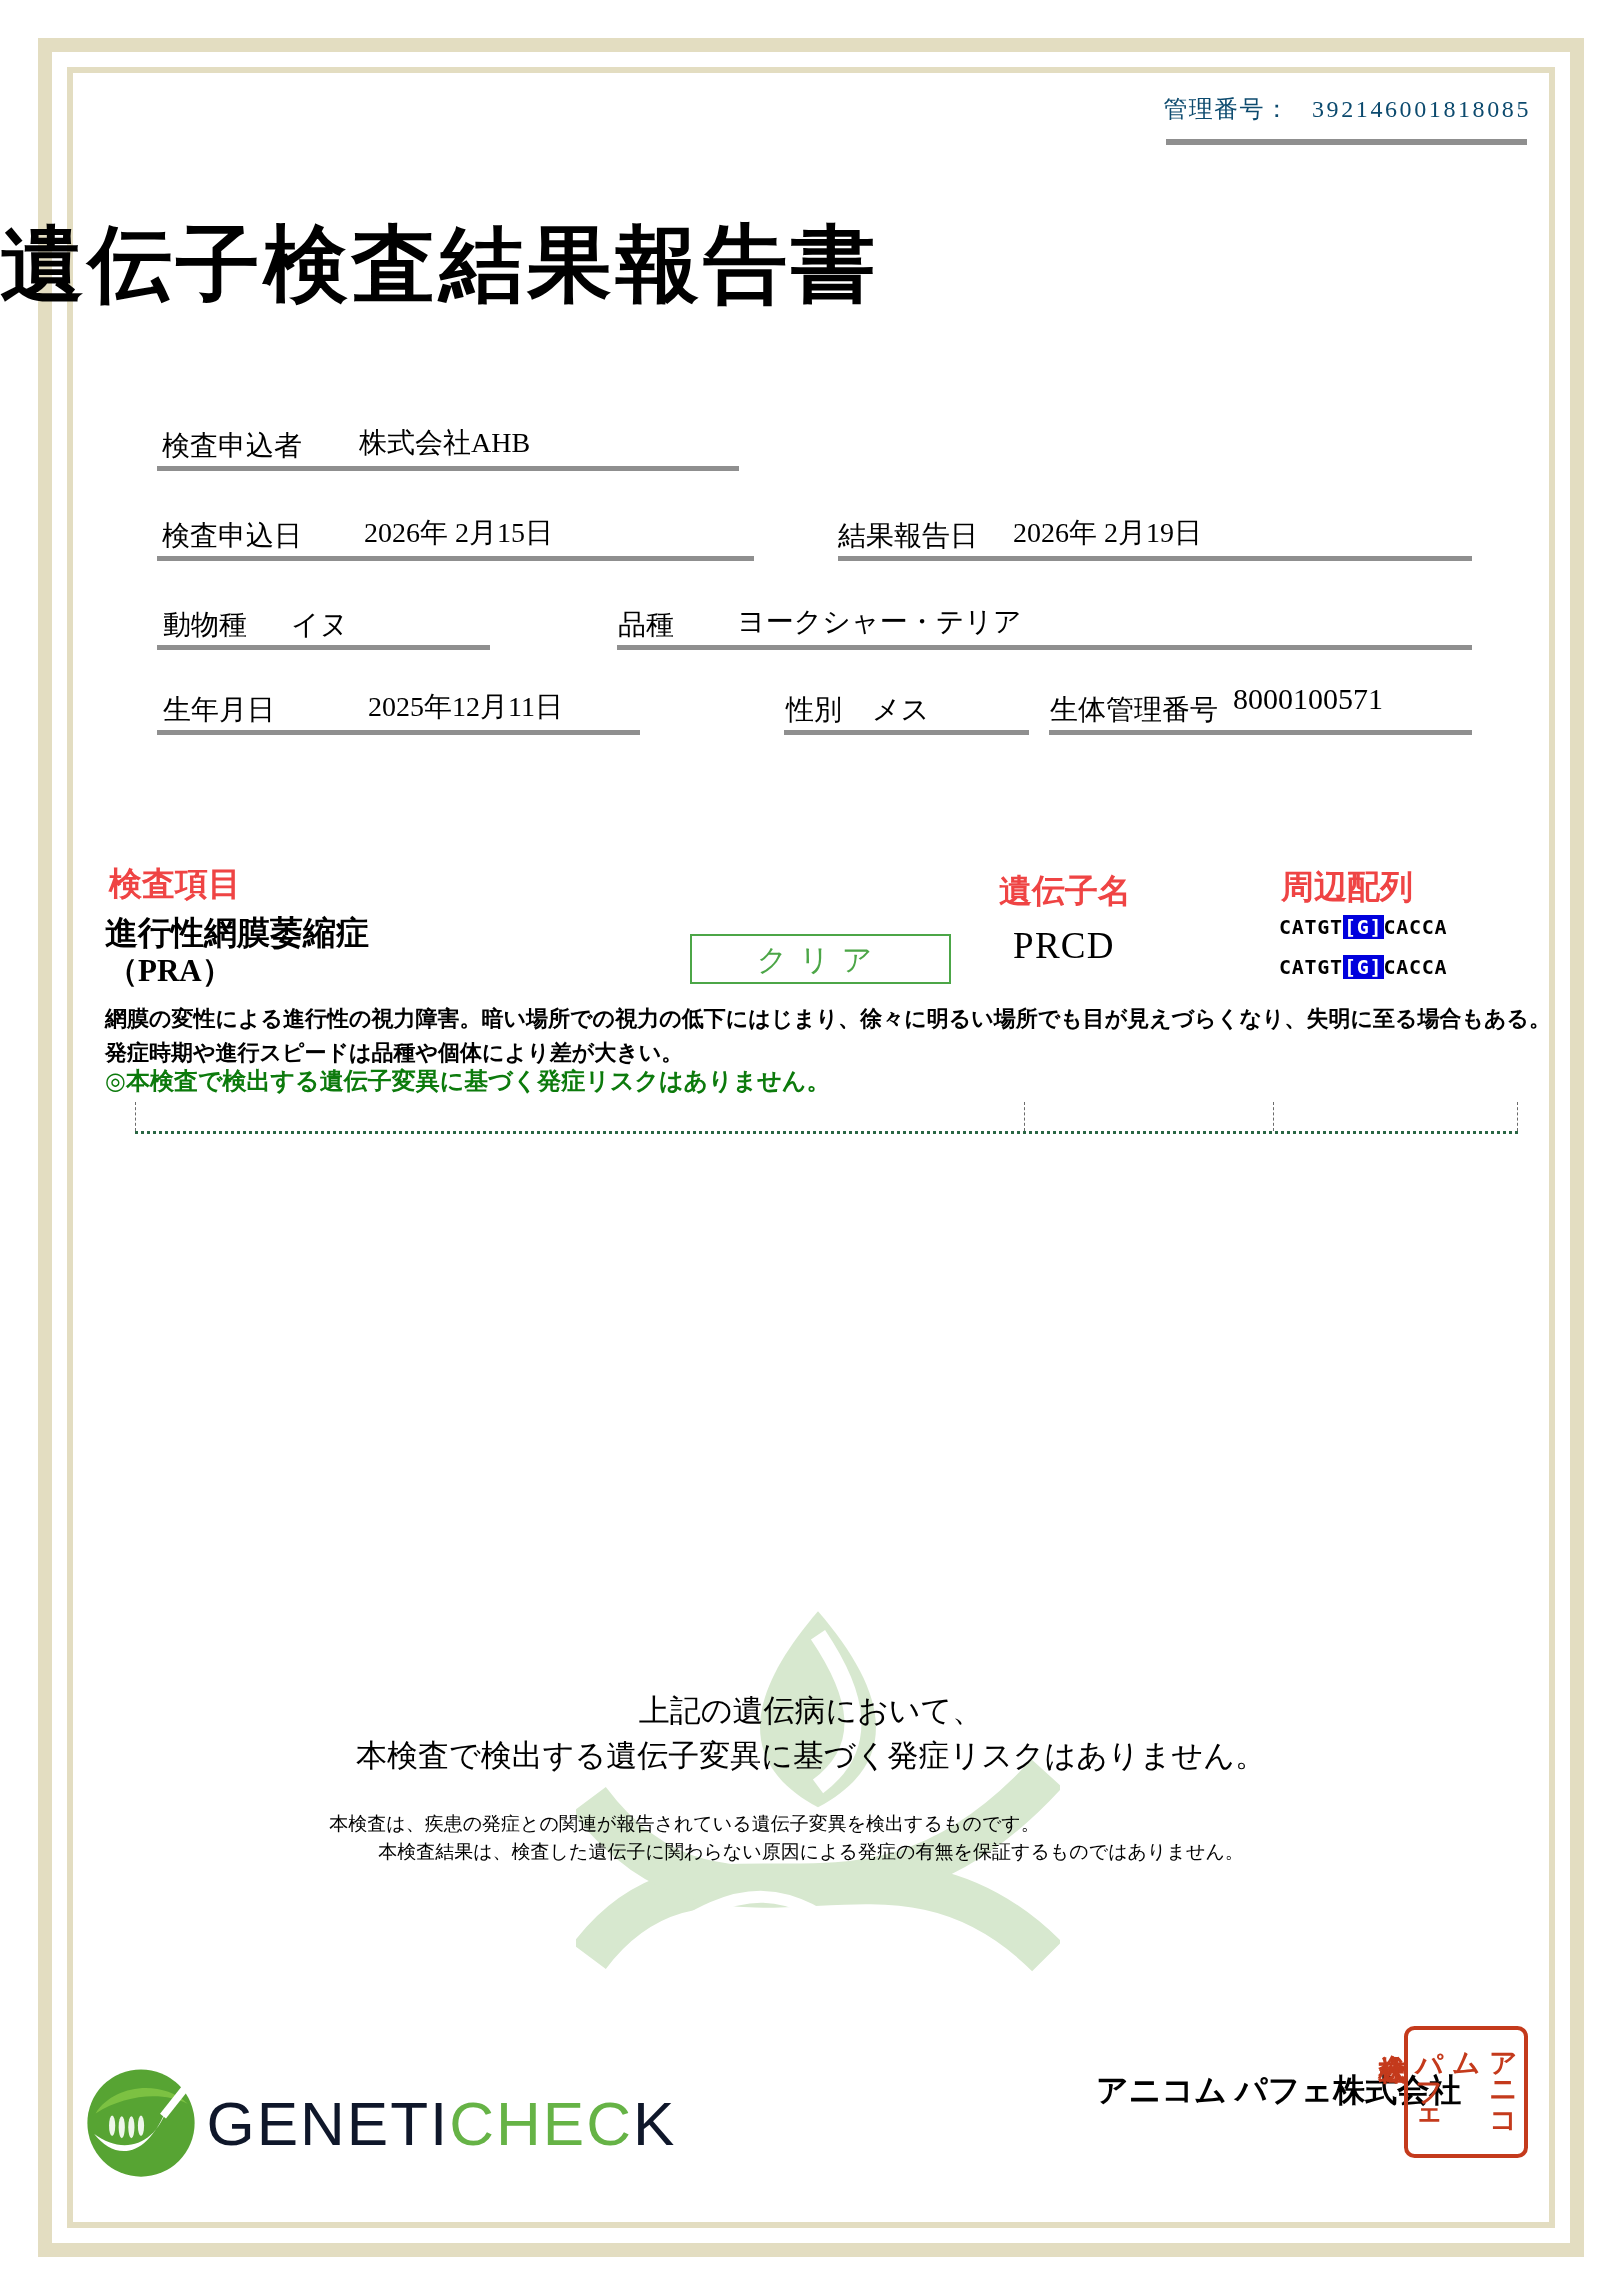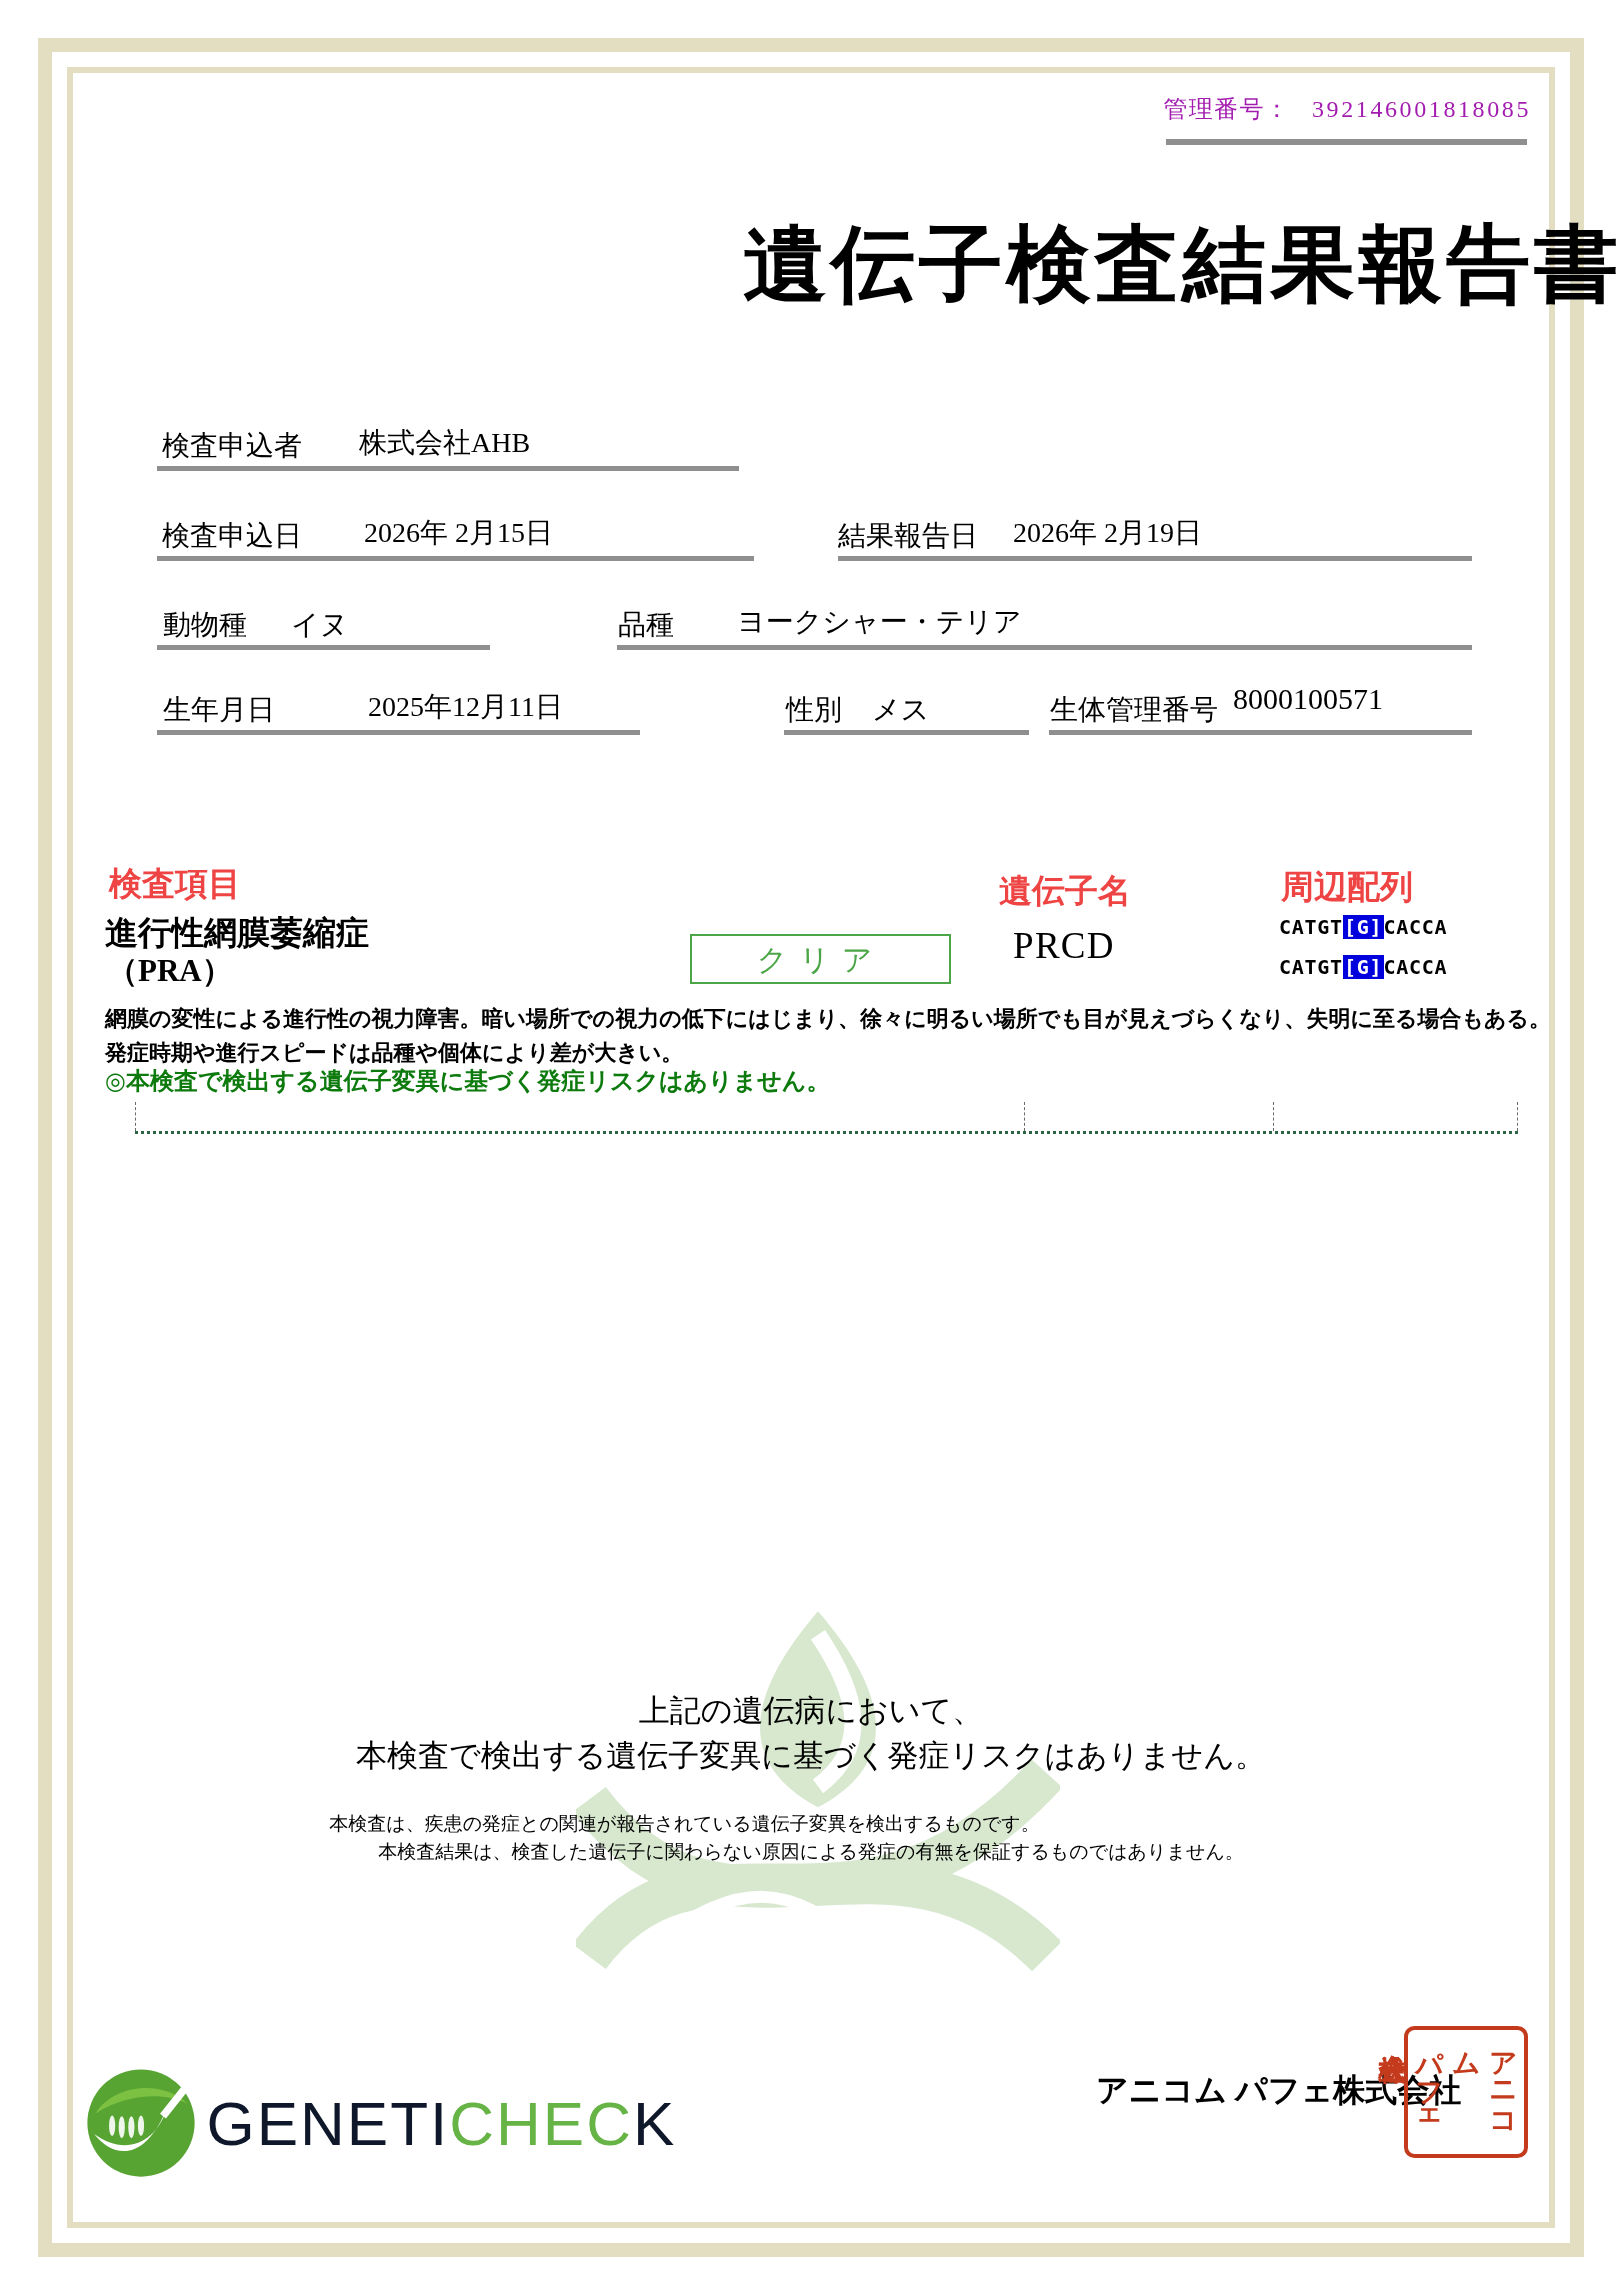--- a/index.html
+++ b/index.html
@@ -8,26 +8,26 @@
     font-family:"Liberation Serif","DejaVu Serif",serif; color:#000;
   }
   
   .frame-outer { position:absolute; left:38px; top:38px; right:38px; bottom:38px;
     border:14.4px solid #e3ddc1; pointer-events:none; }
   .frame-inner { position:absolute; left:67px; top:67px; right:67px; bottom:67px;
     border:6.5px solid #e3ddc1; pointer-events:none; }
 
   
   .mgmt { position:absolute; left:1112px; top:93px; width:419px; text-align:right;
-    color:#a21caf; font-size:24px; letter-spacing:1.3px; white-space:nowrap; }
+    color:#0c4a6e; font-size:24px; letter-spacing:1.3px; white-space:nowrap; }
   .mgmt .num { margin-left:22px; letter-spacing:2.6px; }
   .mgmt-uline { position:absolute; left:1166px; top:139px; width:361px; height:5.9px; background:#8f8f8f; }
 
   
-  .title { position:absolute; left:0; top:208px; width:1622px; text-align:right;
+  .title { position:absolute; left:0; top:208px; width:1622px; text-align:left;
     font-size:84px; font-weight:bold; letter-spacing:3.9px; }
 
   
   .flabel { position:absolute; font-size:28px; font-weight:normal; white-space:nowrap; }
   .fvalue { position:absolute; font-size:28px; white-space:nowrap; }
   .uline  { position:absolute; height:4.6px; background:#8f8f8f; }
 
   
   .glabel { position:absolute; color:#ef4444; font-weight:bold; font-size:33px; white-space:nowrap; }
   .disease { position:absolute; font-size:33px; font-weight:bold; white-space:nowrap; }

